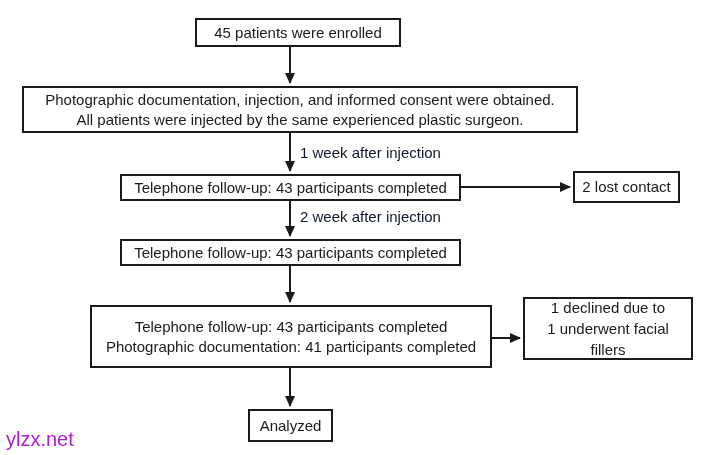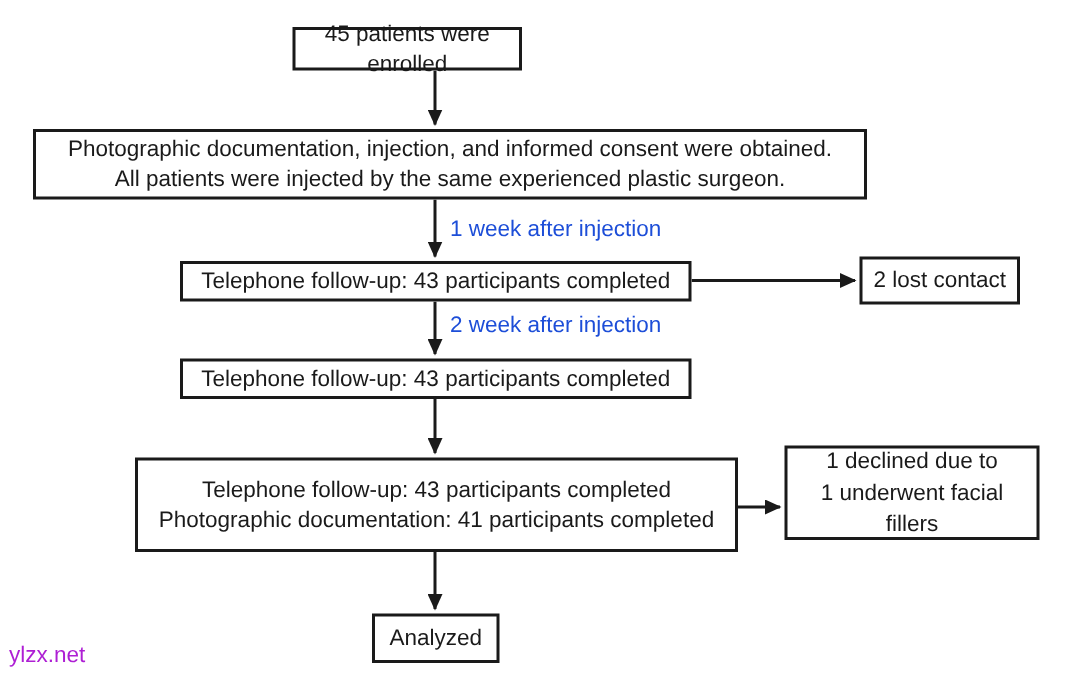--- a/index.html
+++ b/index.html
@@ -30,43 +30,43 @@
     background: #ffffff;
     display: flex;
     flex-direction: column;
     align-items: center;
     justify-content: center;
     text-align: center;
     color: #1a1a1a;
     font-size: 15px;
     line-height: 20px;
   }
-  .box-enrolled   { left: 195px; top: 18px;  width: 153px; height: 29px; }
+  .box-enrolled   { left: 195px; top: 18px;  width: 206px; height: 29px; }
   .box-consent    { left: 22px;  top: 86px;  width: 556px; height: 47px; }
   .box-followup1  { left: 120px; top: 174px; width: 341px; height: 27px; }
   .box-lost       { left: 573px; top: 171px; width: 107px; height: 32px; }
   .box-followup2  { left: 120px; top: 239px; width: 341px; height: 27px; }
   .box-followup4  { left: 90px;  top: 305px; width: 402px; height: 63px; }
   .box-declined   { left: 523px; top: 297px; width: 170px; height: 63px; line-height: 21px; }
   .box-analyzed   { left: 248px; top: 409px; width: 85px;  height: 33px; }
   .edge-label {
     position: absolute;
-    color: #1d4ed8;
+    color: #0f172a;
     font-size: 15px;
     line-height: 16px;
     white-space: nowrap;
   }
   .label-week1 { left: 300px; top: 145px; }
   .label-week2 { left: 300px; top: 209px; }
   .label-week4 { left: 300px; top: 275px; }
   .watermark {
     position: absolute;
     left: 6px;
     top: 428px;
-    font-size: 15px;
+    font-size: 20px;
     color: #ae1fd4; 
   }
 </style>
 </head>
 <body>
 
 <div class="canvas">
 
   <svg class="arrows" viewBox="0 0 715 455">
     <defs>

